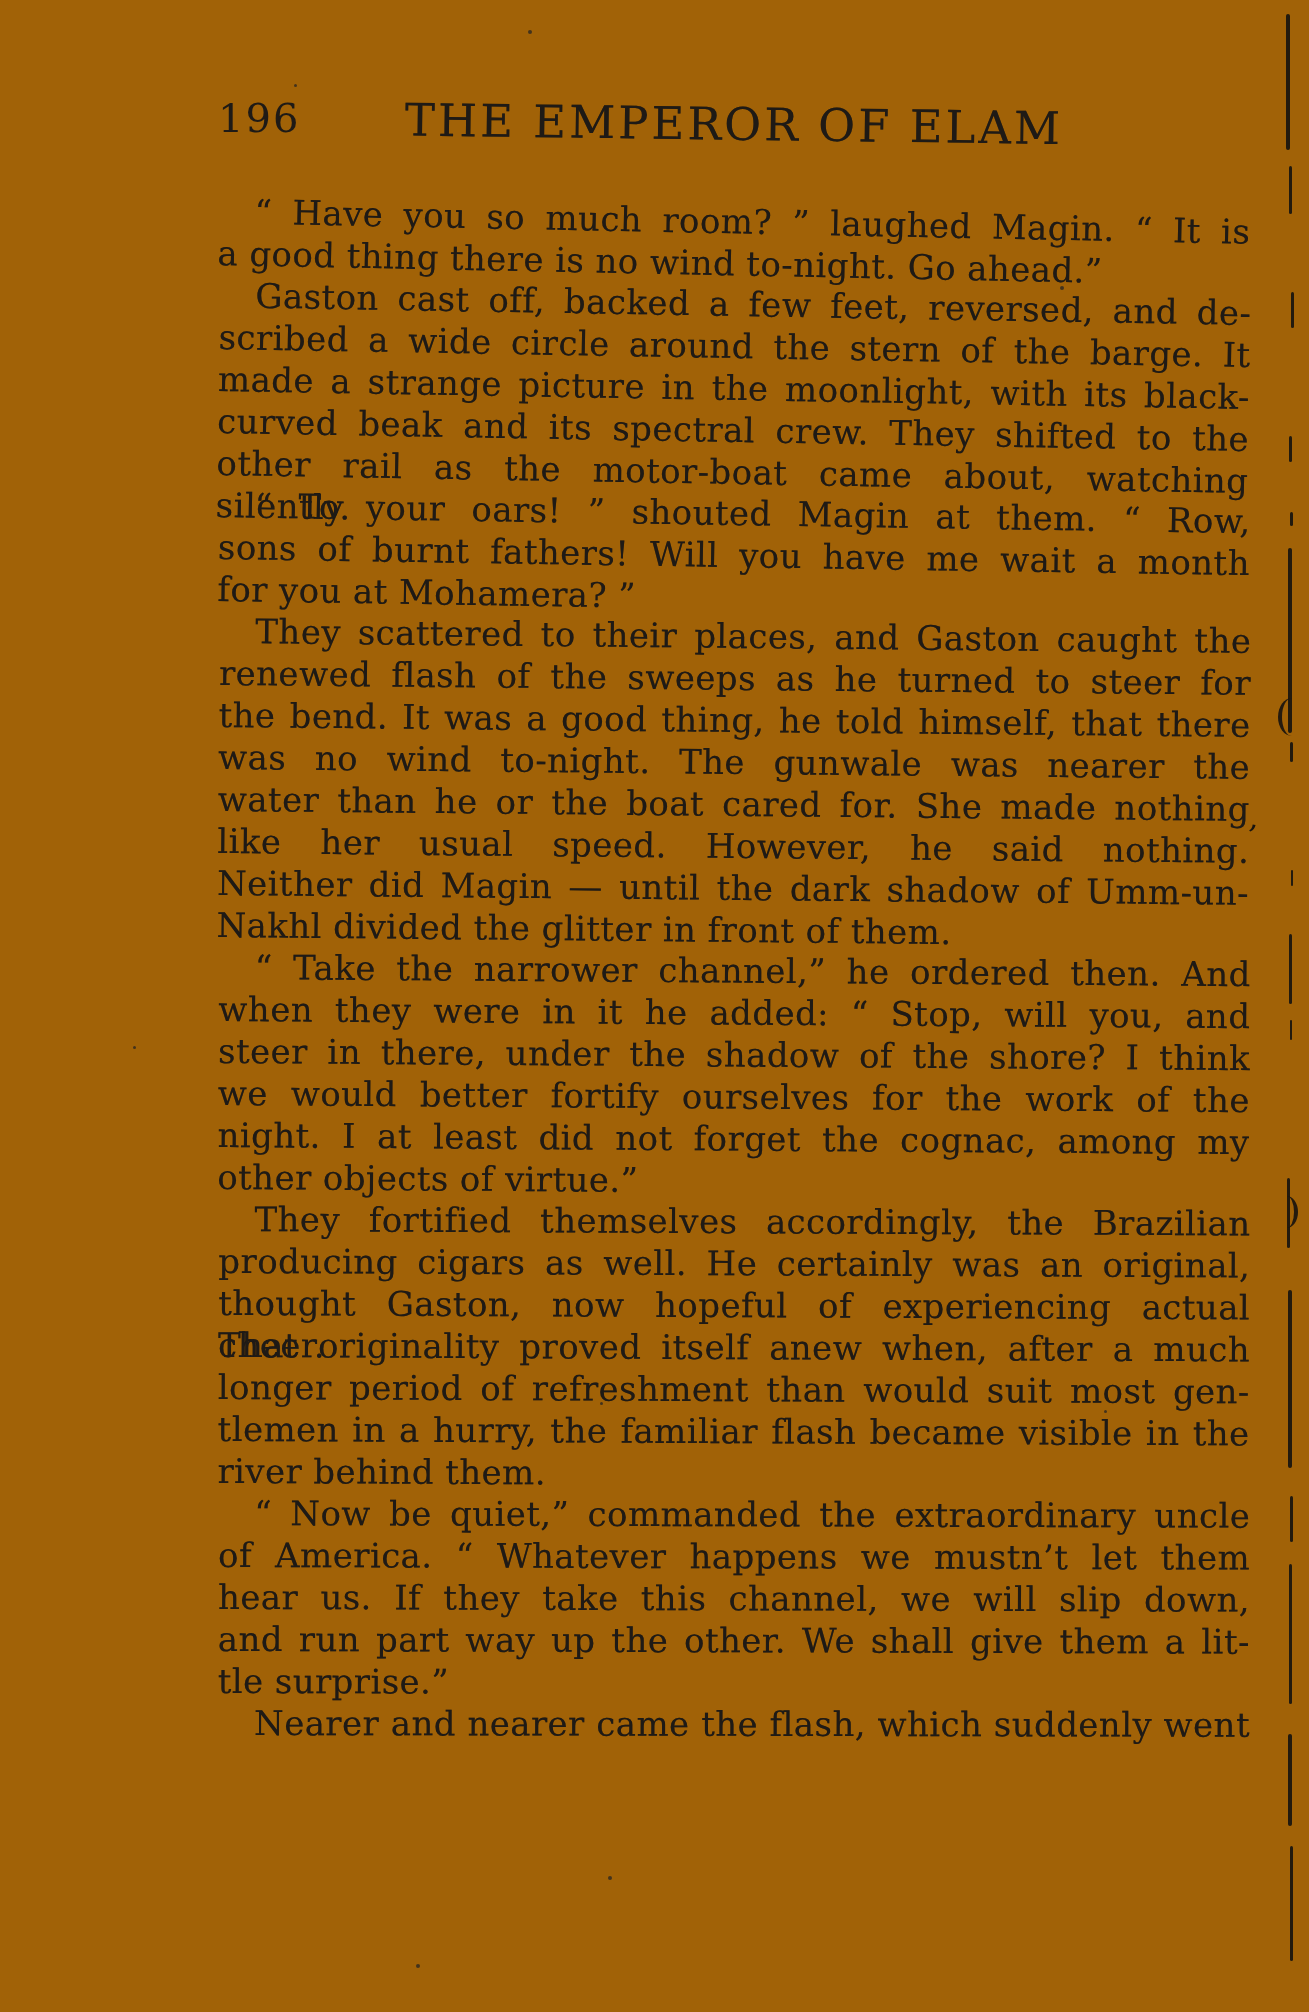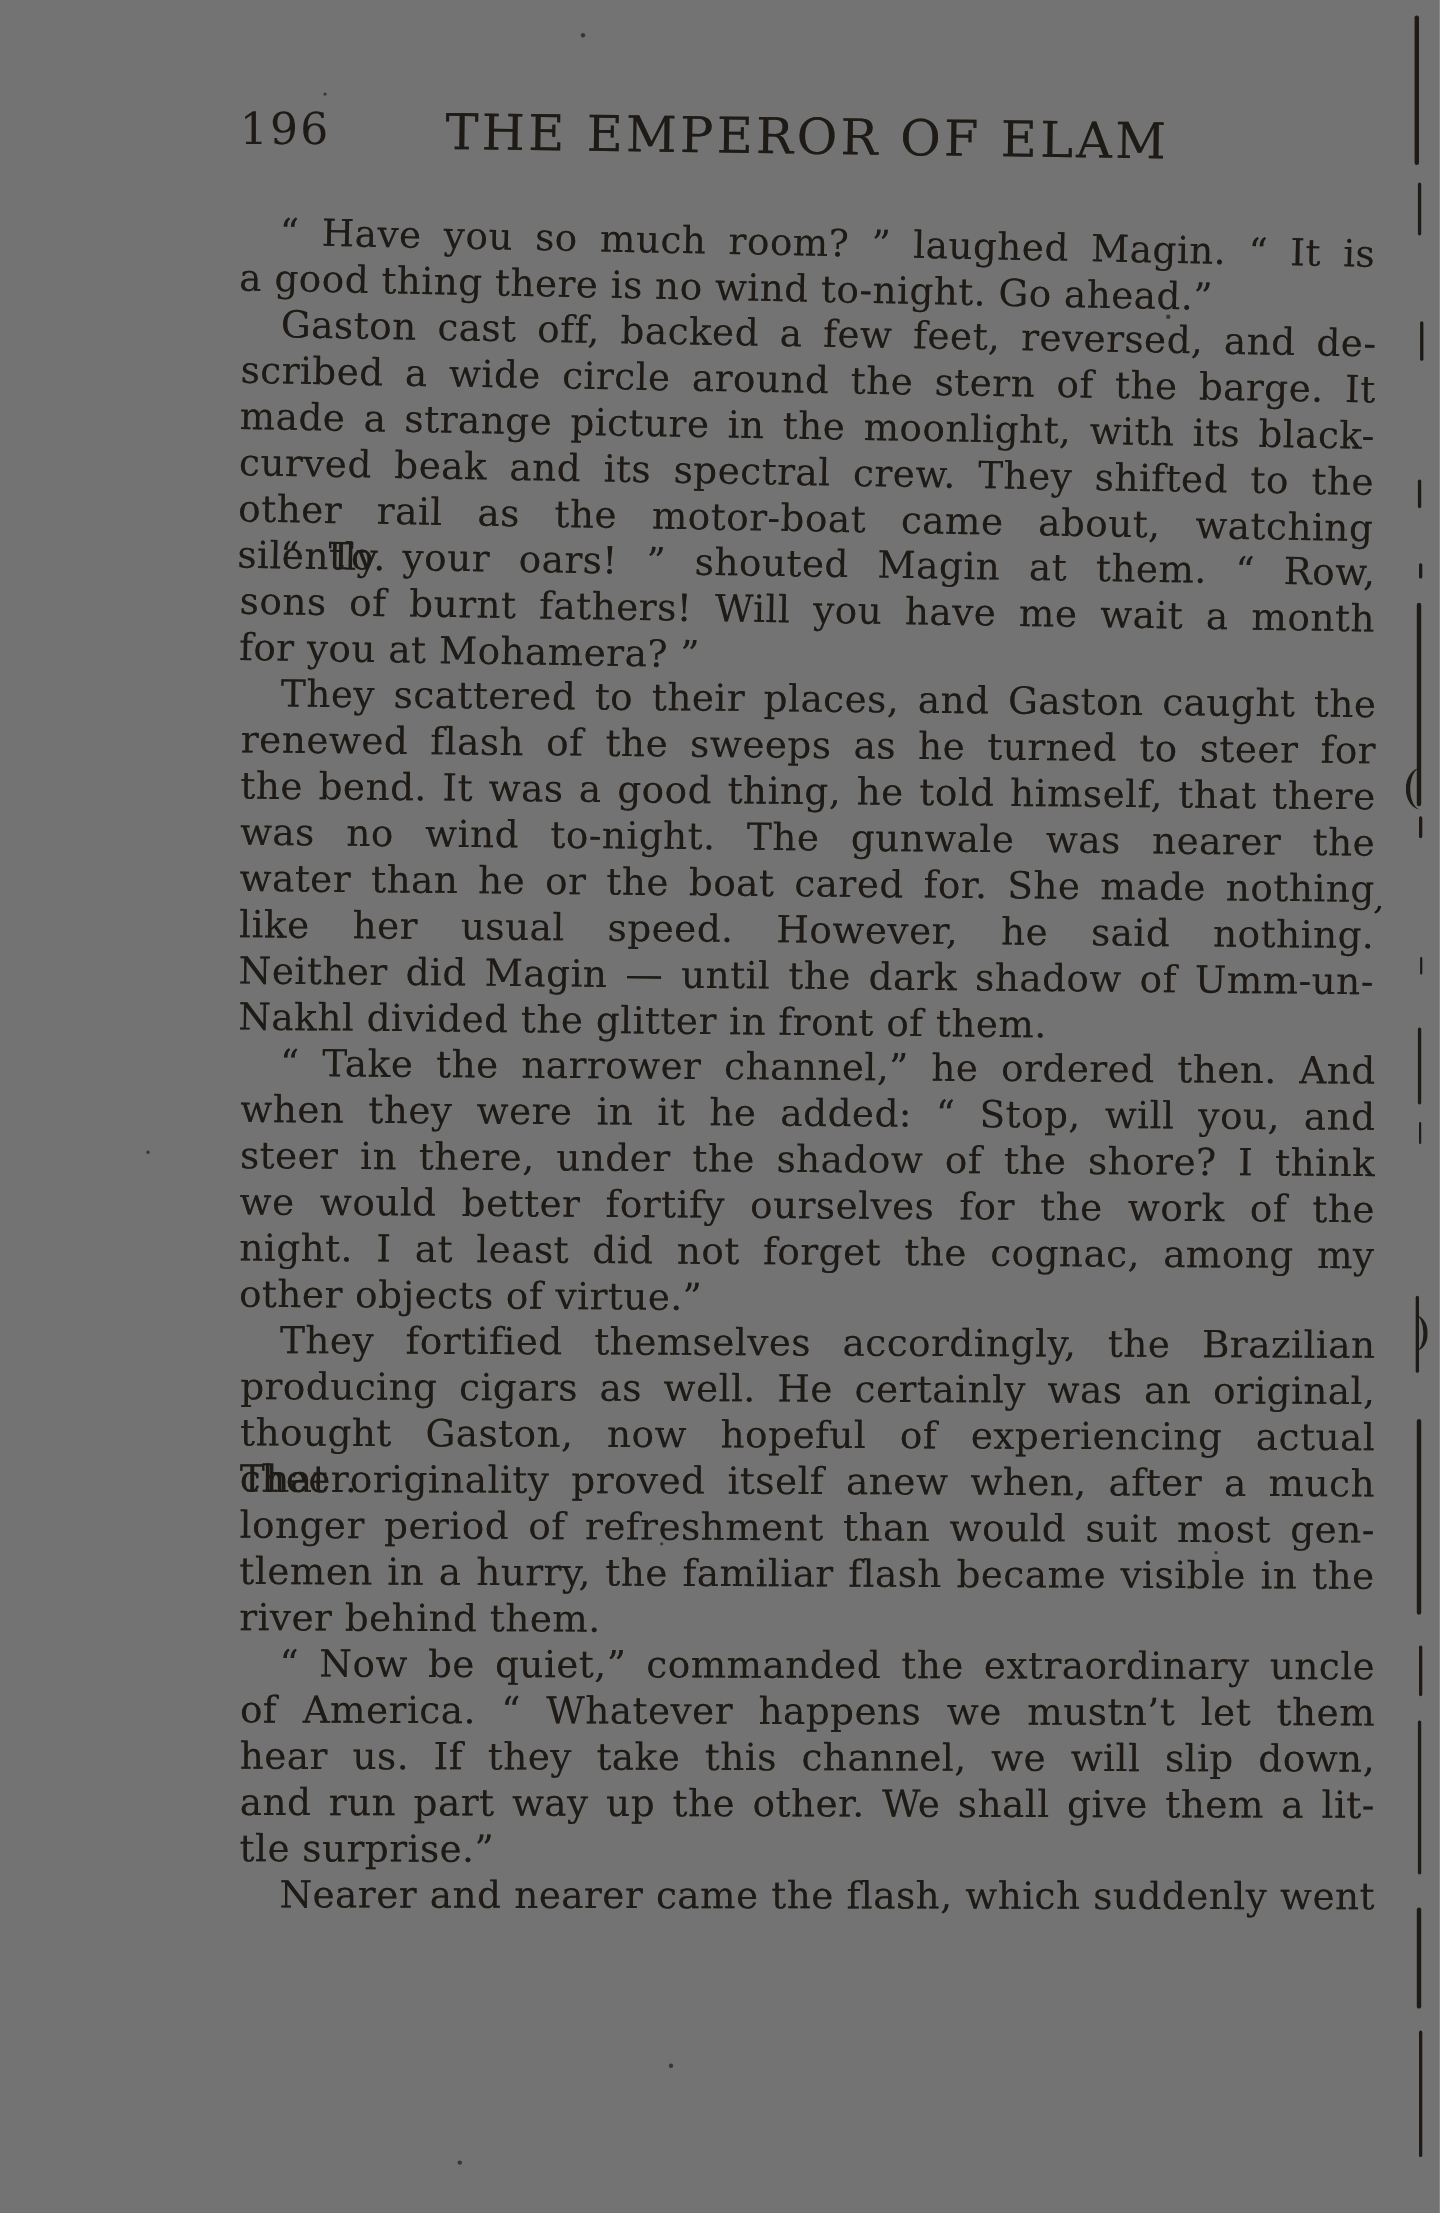--- a/index.html
+++ b/index.html
@@ -1,19 +1,19 @@
 <!DOCTYPE html>
 <html><head>
 <meta charset="utf-8">
 <style>
   html,body{margin:0;padding:0;background:#e8e6e1;}
   .page{
     position:relative;
     width:1309px;height:2012px;
-    background:#737373;
+    background:#a16207;
     overflow:hidden;
     font-family:"DejaVu Serif","Liberation Serif",serif;
     color:#1e1a16;
   }
   
   .header{position:absolute;left:218px;top:94px;width:1032px;height:52px;}
   .pagenum{
     position:absolute;left:0;top:2px;
     font-size:40px;line-height:44px;letter-spacing:2px;
   }

